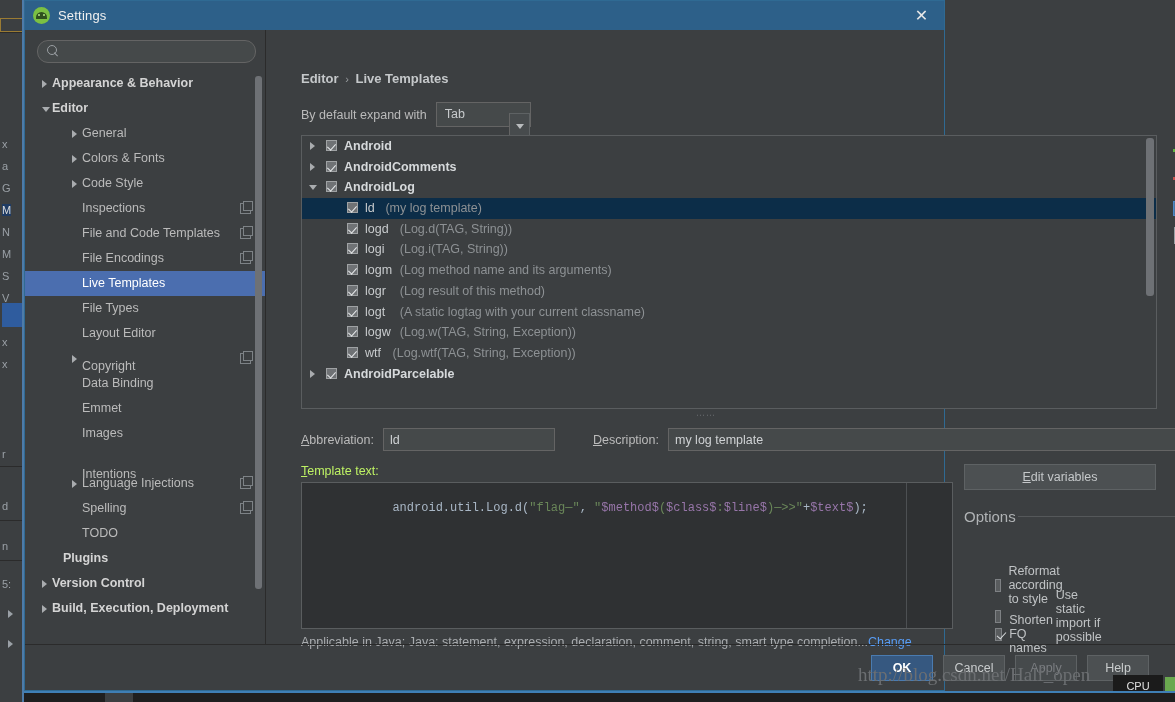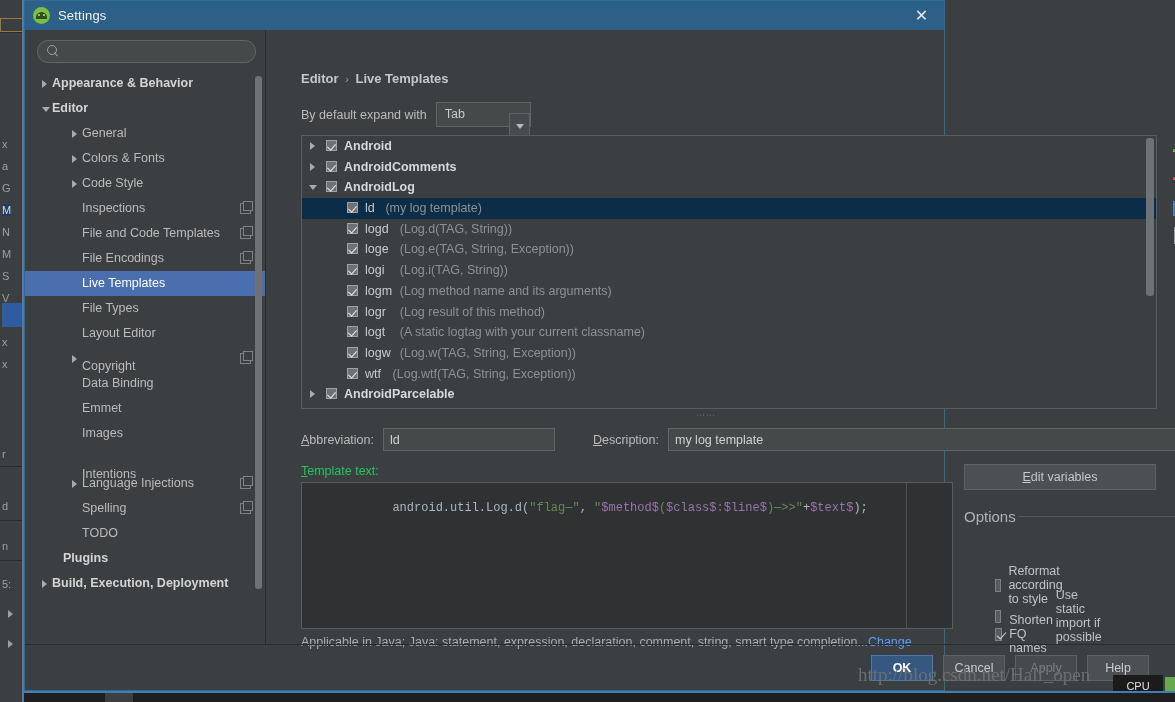--- a/index.html
+++ b/index.html
@@ -247,21 +247,21 @@
   .field-row { position: absolute; left: 35px; top: 398px; display: flex; align-items: center; }
   .flabel { font-size: 12.5px; color: #bbbbbb; }
   .flabel u { text-decoration: underline; }
   .ftext {
     height: 23px; background: #45494a; border: 1px solid #646464;
     color: #cfd2d4; font-size: 12.5px; padding: 0 6px;
     box-sizing: border-box; outline: none;
     font-family: "Liberation Sans", sans-serif;
   }
 
-  .tpltext-label { position: absolute; left: 35px; top: 434px; font-size: 12.5px; color: #22c55e; }
+  .tpltext-label { position: absolute; left: 35px; top: 434px; font-size: 12.5px; color: #bef264; }
   .editor {
     position: absolute; left: 35px; top: 452px;
     width: 652px; height: 147px;
     background: #2f3133; border: 1px solid #5a5d5f;
     box-sizing: border-box; overflow: hidden;
   }
   .editor-guide { position: absolute; left: 604px; top: 0; width: 1px; height: 147px; background: #4d5053; }
   .code {
     position: absolute; left: 4px; top: 4px;
     font-family: "Liberation Mono", monospace;
@@ -462,20 +462,24 @@
               <span class="copy-ico"></span>
             </div>
             <div class="titem">
               <span class="tlabel" style="left: 57px;">TODO</span>
             </div>
             <div class="titem bold">
               <span class="tlabel" style="left: 38px;">Plugins</span>
             </div>
             <div class="titem bold">
               <span class="arrow" style="left: 17px;"></span>
+              <span class="tlabel" style="left: 27px;">Version Control</span>
+            </div>
+            <div class="titem bold">
+              <span class="arrow" style="left: 17px;"></span>
               <span class="tlabel" style="left: 27px;">Build, Execution, Deployment</span>
             </div>
           </div>
         <div class="side-scroll"></div>
       </div>
       <div class="side-divider"></div>
 
       <div class="panel">
 
         <div class="breadcrumb">
@@ -514,25 +518,20 @@
                 <span class="tpl-name" style="left: 63px;">ld</span>
                 <span class="tpl-name tpl-desc" style="left: 83.4px;">(my log template)</span>
               </div>
               <div class="tpl-row">
                 <span class="cbx" style="left: 45px;"></span>
                 <span class="tpl-name" style="left: 63px;">logd</span>
                 <span class="tpl-name tpl-desc" style="left: 97.8px;">(Log.d(TAG, String))</span>
               </div>
               <div class="tpl-row">
                 <span class="cbx" style="left: 45px;"></span>
-                <span class="tpl-name" style="left: 63px;">loge</span>
-                <span class="tpl-name tpl-desc" style="left: 97.8px;">(Log.e(TAG, String, Exception))</span>
-              </div>
-              <div class="tpl-row">
-                <span class="cbx" style="left: 45px;"></span>
                 <span class="tpl-name" style="left: 63px;">logi</span>
                 <span class="tpl-name tpl-desc" style="left: 97.8px;">(Log.i(TAG, String))</span>
               </div>
               <div class="tpl-row">
                 <span class="cbx" style="left: 45px;"></span>
                 <span class="tpl-name" style="left: 63px;">logm</span>
                 <span class="tpl-name tpl-desc" style="left: 97.8px;">(Log method name and its arguments)</span>
               </div>
               <div class="tpl-row">
                 <span class="cbx" style="left: 45px;"></span>

